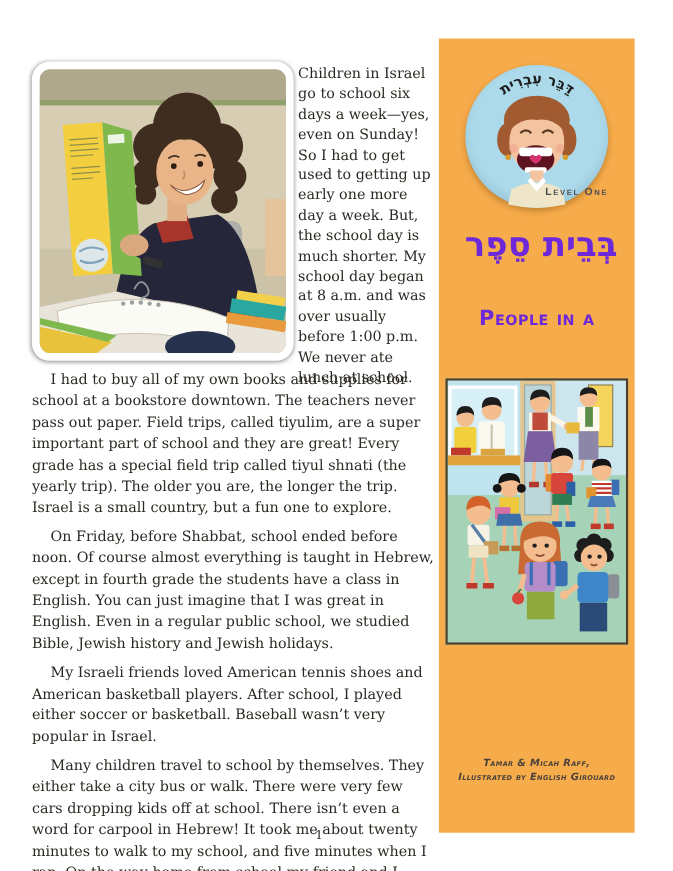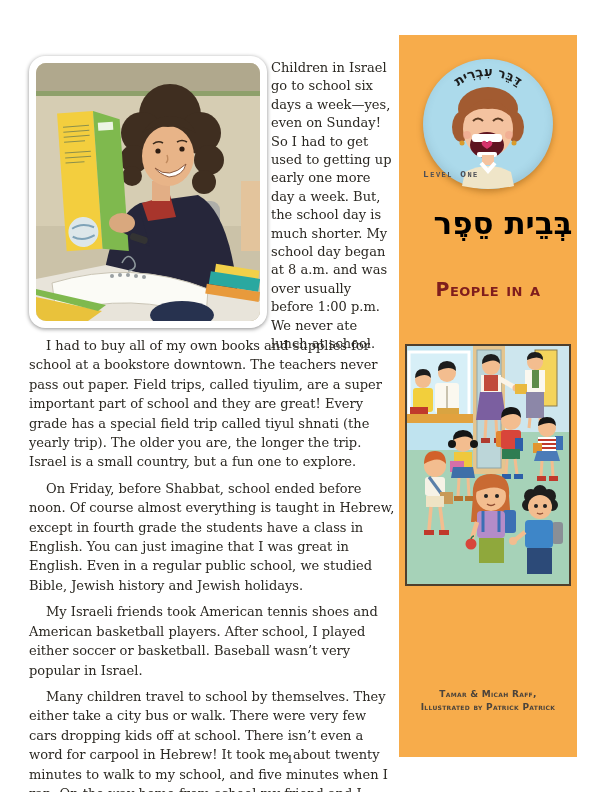--- a/index.html
+++ b/index.html
@@ -33,43 +33,43 @@
     position:absolute;left:399px;top:35px;width:178px;height:722px;
     background:#F7AC4B;
   }
   .logo-circle{
     position:absolute;left:24px;top:24px;width:130px;height:130px;border-radius:50%;
     background:#ACDAEB;
     box-shadow:0 3px 6px rgba(130,80,15,.45), inset 0 -4px 8px rgba(60,90,110,.15);
   }
   .logo-circle svg{display:block;}
   .level-label{
-    position:absolute;bottom:9px;left:0;width:100%;text-align:left;
-    font-family:Liberation Mono, monospace;font-weight:bold;font-variant:small-caps;
+    position:absolute;bottom:9px;left:0;width:100%;text-align:right;
+    font-family:Liberation Sans, sans-serif;font-weight:bold;font-variant:small-caps;
     font-size:9.5px;letter-spacing:1.5px;color:#4d4f56;
   }
   .hebrew-title{
-    position:absolute;top:168px;left:15px;width:100%;text-align:center;
+    position:absolute;top:168px;left:4px;width:100%;text-align:center;
     font-family:"DejaVu Sans",sans-serif;font-weight:bold;
-    font-size:31px;line-height:40px;color:#000000;direction:rtl;
+    font-size:31px;line-height:40px;color:#6d28d9;direction:rtl;
   }
   .people-title{
     position:absolute;top:242px;left:0;width:100%;text-align:center;
     font-family:"DejaVu Sans",sans-serif;font-weight:bold;font-variant:small-caps;
-    font-size:19px;line-height:24px;letter-spacing:.5px;color:#7f1d1d;
+    font-size:19px;line-height:24px;letter-spacing:.5px;color:#6d28d9;
   }
   .illustration{
     position:absolute;left:6px;top:309px;width:162px;height:238px;
     border:2px solid #4e3f2d;background:#A6D2B8;overflow:hidden;
   }
   .illustration svg{display:block;}
   .credits{
     position:absolute;top:653px;left:0;width:100%;text-align:center;
     font-family:"DejaVu Sans",sans-serif;font-weight:bold;font-variant:small-caps;
-    font-size:9px;line-height:13px;letter-spacing:.3px;color:#4b433b;
+    font-size:9px;line-height:13px;letter-spacing:.3px;color:#4b433b;font-style:italic;
   }
 </style>
 </head>
 <body>
 
 <div class="page">
 
   <div class="photo-frame">
     <div class="photo">
       <svg width="224" height="258" viewBox="0 0 224 258">
@@ -145,21 +145,21 @@
         <ellipse cx="146" cy="252" rx="32" ry="14" fill="#27324F"></ellipse>
       </svg>
     </div>
   </div>
 
   <div class="intro-col">Children in Israel go to school six days a week—yes, even on Sunday! So I had to get used to getting up early one more day a week. But, the school day is much shorter. My school day began at 8 a.m. and was over usually before 1:00 p.m. We never ate lunch at school.</div>
 
   <div class="body-col">
     <p>I had to buy all of my own books and supplies for school at a bookstore downtown. The teachers never pass out paper. Field trips, called tiyulim, are a super important part of school and they are great! Every grade has a special field trip called tiyul shnati (the yearly trip). The older you are, the longer the trip. Israel is a small country, but a fun one to explore.</p>
     <p>On Friday, before Shabbat, school ended before noon. Of course almost everything is taught in Hebrew, except in fourth grade the students have a class in English. You can just imagine that I was great in English. Even in a regular public school, we studied Bible, Jewish history and Jewish holidays.</p>
-    <p>My Israeli friends took American tennis shoes and American basketball players. After school, I played either soccer or basketball. Baseball wasn’t very popular in Israel.</p>
+    <p>My Israeli friends loved American tennis shoes and American basketball players. After school, I played either soccer or basketball. Baseball wasn’t very popular in Israel.</p>
     <p>Many children travel to school by themselves. They either take a city bus or walk. There were very few cars dropping kids off at school. There isn’t even a word for carpool in Hebrew! It took me about twenty minutes to walk to my school, and five minutes when I ran. On the way home from school my friend and I stopped at a little market called a makolet to buy ice cream, a Popsicle, or trading cards.</p>
   </div>
 
   <div class="page-number">1</div>
 
   <div class="sidebar">
 
     <div class="logo-circle">
       <svg width="130" height="130" viewBox="0 0 130 130">
         <defs>
@@ -320,17 +320,17 @@
         <rect x="145" y="176" width="11" height="22" rx="3" fill="#8a8f96"></rect>
         <rect x="118" y="174" width="28" height="28" rx="4" fill="#3E86C8"></rect>
         <path d="M118 186 L108 194" stroke="#F3BD8F" stroke-width="4.5"></path>
         <circle cx="106" cy="195" r="4" fill="#F3BD8F"></circle>
         <rect x="120" y="202" width="25" height="26" fill="#2C4A78"></rect>
       </svg>
     </div>
 
     <div class="credits">
       <div>Tamar &amp; Micah Raff,</div>
-      <div>Illustrated by Patrick Patrick</div>
+      <div>Illustrated by English Girouard</div>
     </div>
 
   </div>
 </div>
 
 </body></html>

